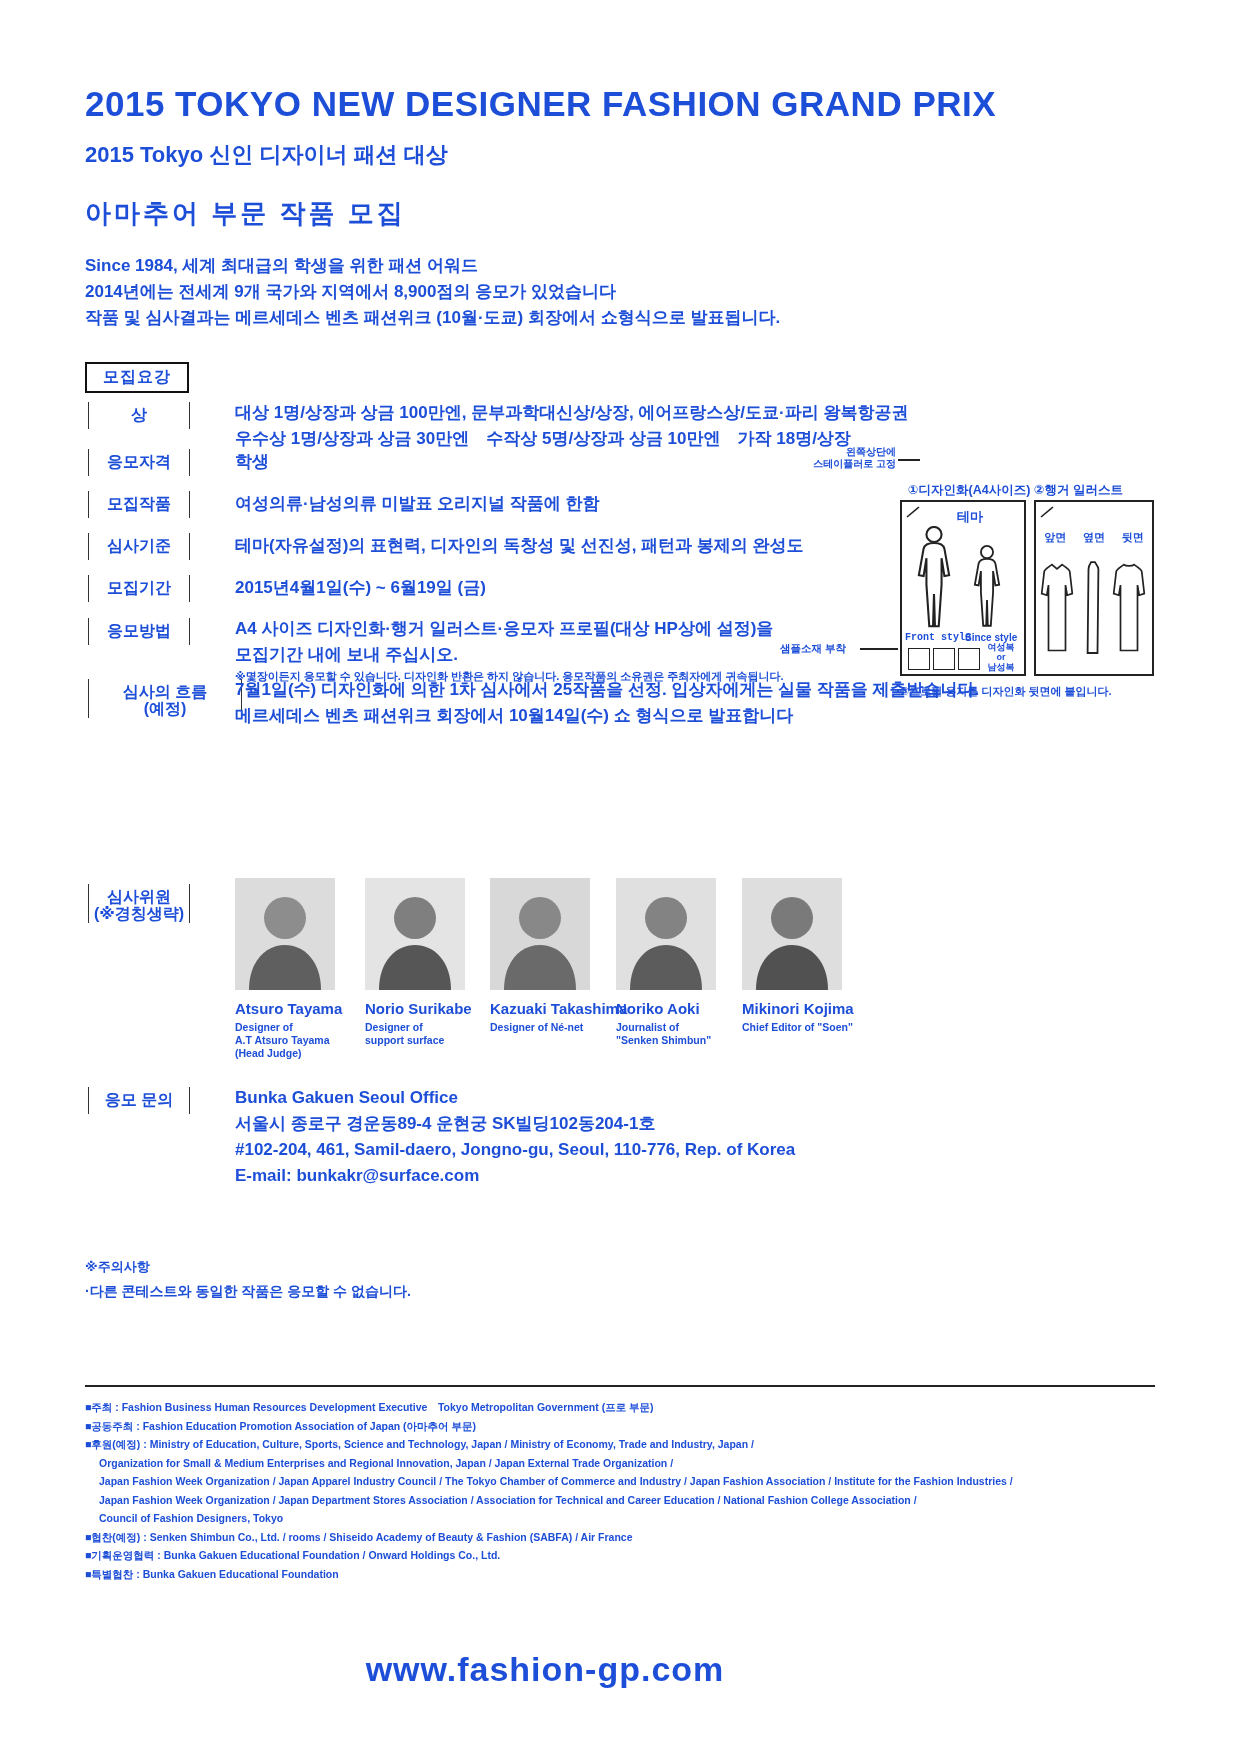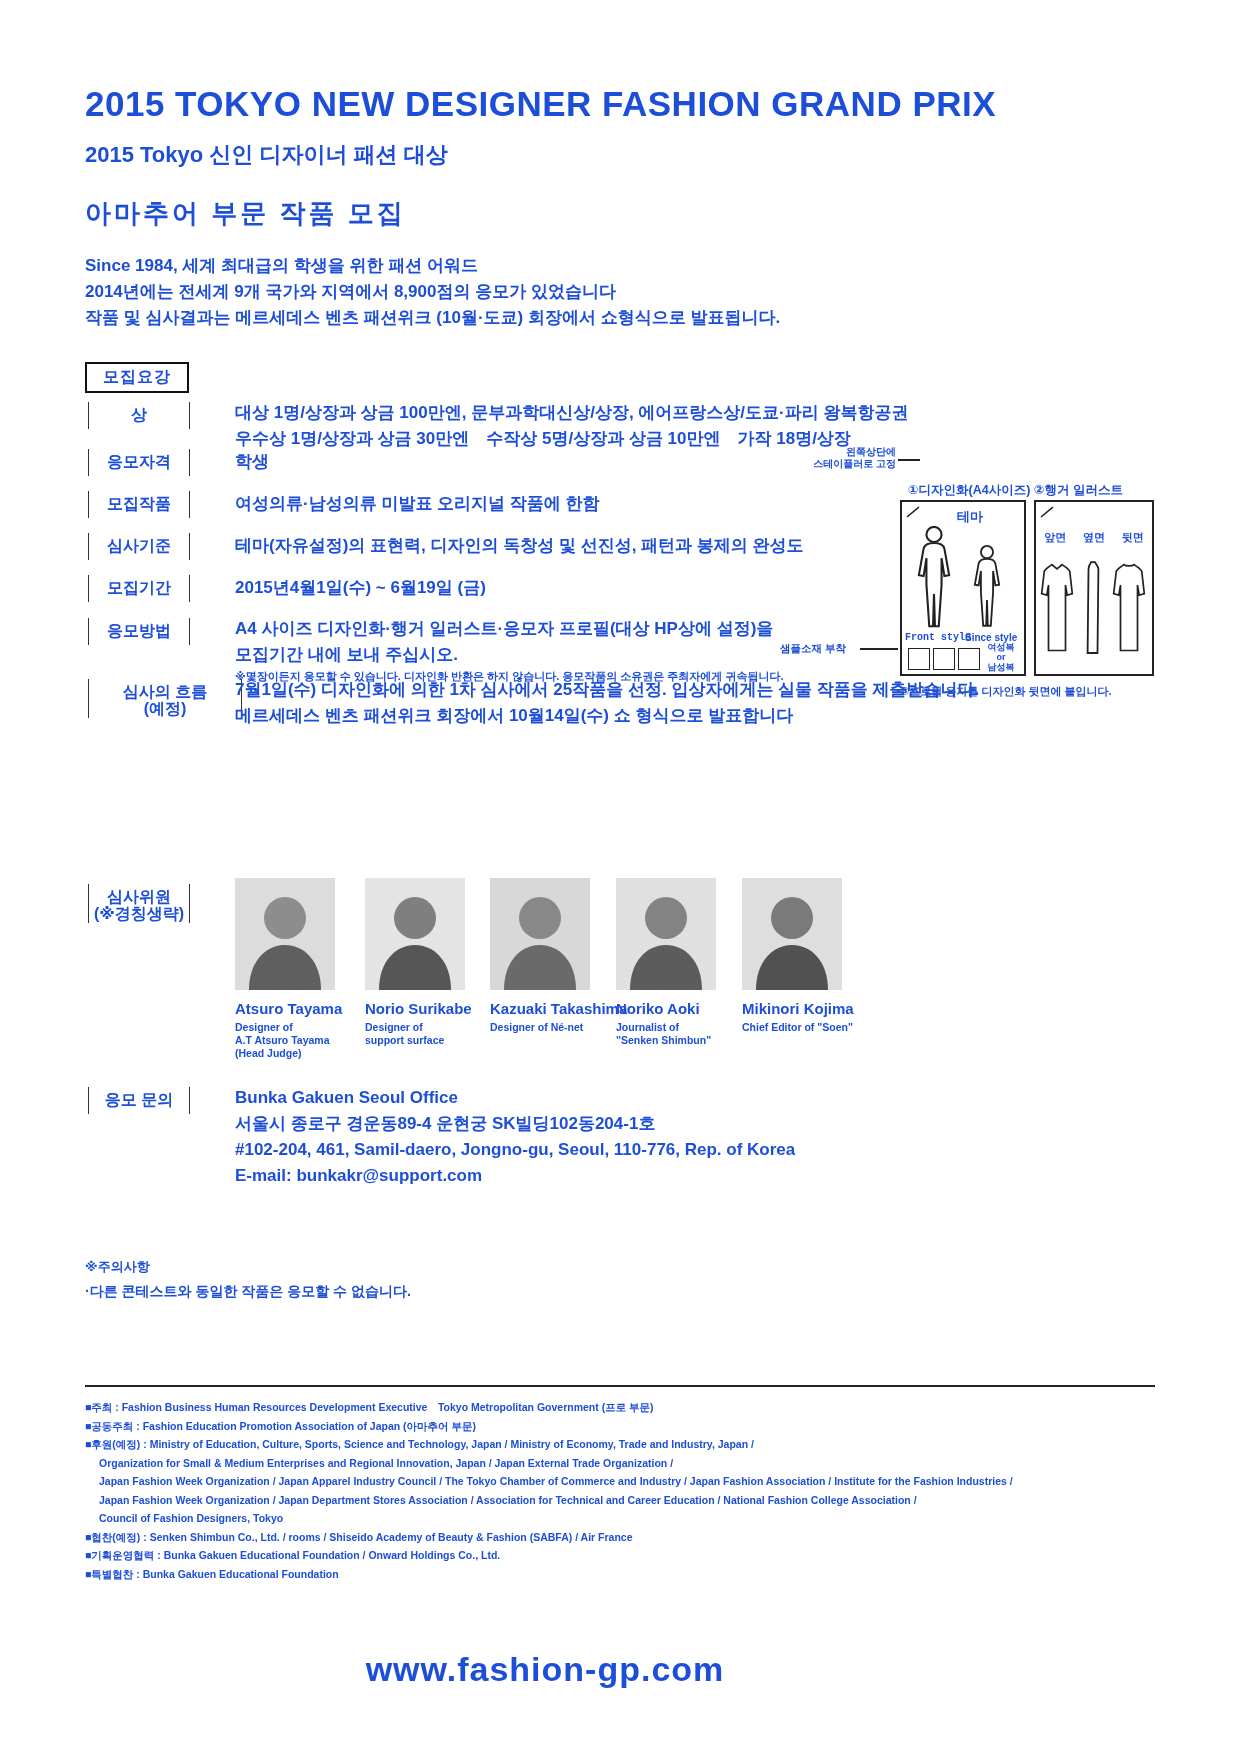--- a/index.html
+++ b/index.html
@@ -205,21 +205,21 @@
         <div></div>
       </div>
     </div>
   </div>
 
   <div class="row-label" style="top:1087px;">응모 문의</div>
   <div class="row-val" style="top:1085px;">
     <div class="nw">Bunka Gakuen Seoul Office</div>
     <div class="nw">서울시 종로구 경운동89-4 운현궁 SK빌딩102동204-1호</div>
     <div class="nw">#102-204, 461, Samil-daero, Jongno-gu, Seoul, 110-776, Rep. of Korea</div>
-    <div class="nw">E-mail: bunkakr@support.com</div>
+    <div class="nw">E-mail: bunkakr@surface.com</div>
   </div>
 
   <div class="abs diagram">
     <div class="staple-note">
       <div>왼쪽상단에</div>
       <div>스테이플러로 고정</div>
     </div>
     <div class="leader" style="left:120px;top:17px;width:22px;"></div>
 
     <div class="dbox-label" style="left:122px;top:40px;margin-left:8px;">①디자인화(A4사이즈)</div>

